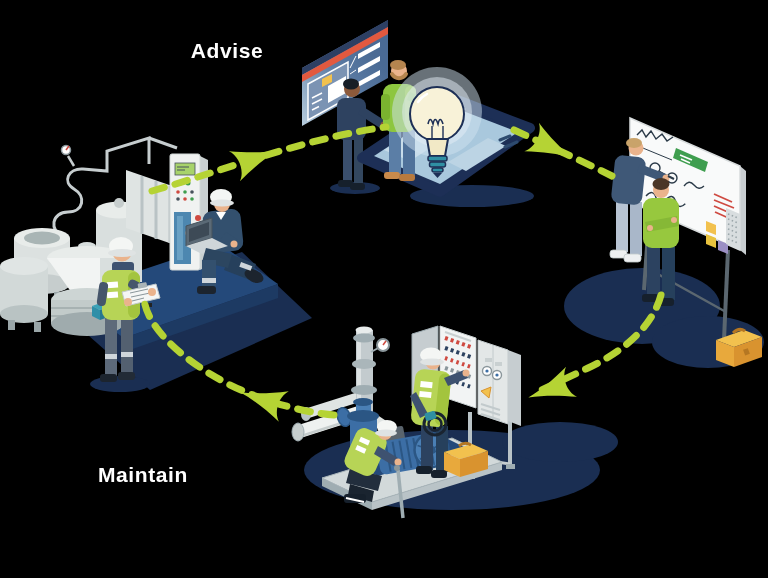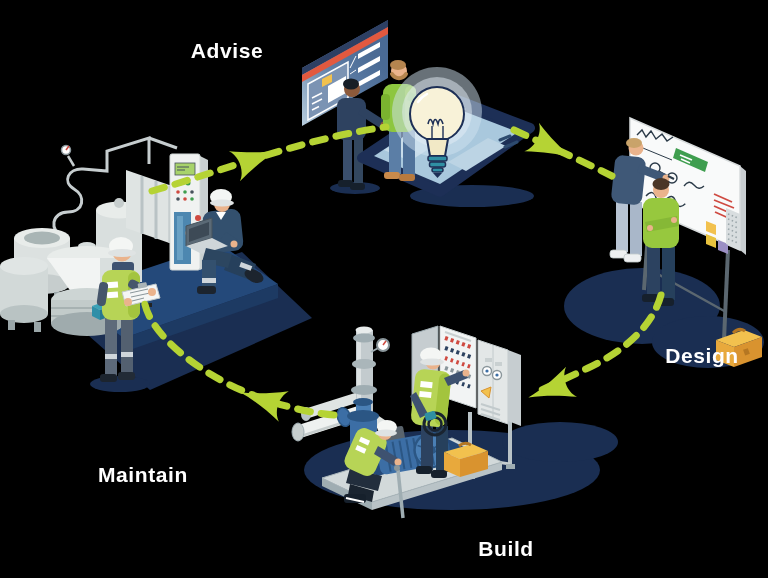--- a/index.html
+++ b/index.html
@@ -446,16 +446,14 @@
     <path class="arrow-dash" d="M514,130 C542,143 580,160 612,176" stroke="#b5d334"></path>
     <path d="M22,0 C7,-3 -7,-8 -24,-16 C-16,-8 -16,8 -24,16 C-7,8 7,3 22,0 Z" transform="translate(553,148) rotate(27)" fill="#b5d334"></path>
     <path class="arrow-dash" d="M661,295 C652,328 622,352 588,368 C567,378 552,385 535,393" stroke="#b5d334"></path>
     <path d="M22,0 C7,-3 -7,-8 -24,-16 C-16,-8 -16,8 -24,16 C-7,8 7,3 22,0 Z" transform="translate(549,390) rotate(160)" fill="#b5d334"></path>
     <path class="arrow-dash" d="M334,415 C298,412 248,397 212,375 C180,356 147,327 144,299" stroke="#b5d334"></path>
     <path d="M22,0 C7,-3 -7,-8 -24,-16 C-16,-8 -16,8 -24,16 C-7,8 7,3 22,0 Z" transform="translate(261,399) rotate(198)" fill="#b5d334"></path>
   </g>
 </svg>
 
 <div class="stage-label lbl-advise">Advise</div>
-<div class="stage-label lbl-design">Design</div>
-<div class="stage-label lbl-build">Build</div>
 <div class="stage-label lbl-maintain">Maintain</div>
 </div>
 
 </body></html>

